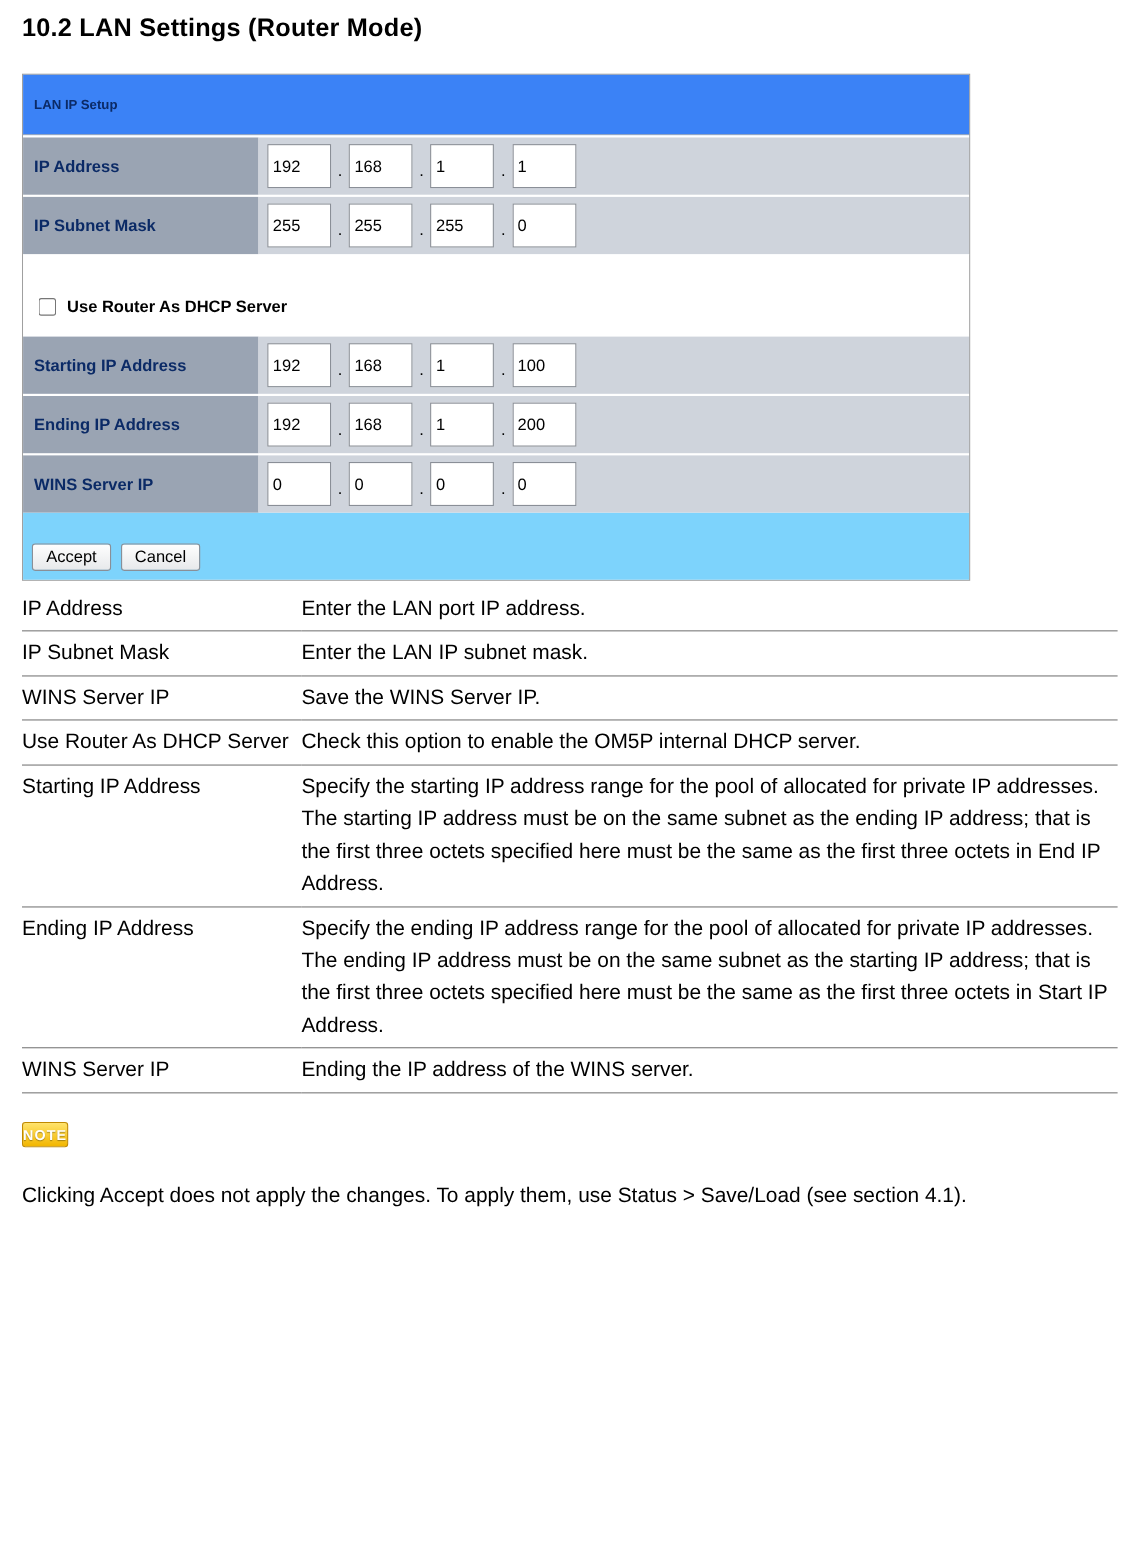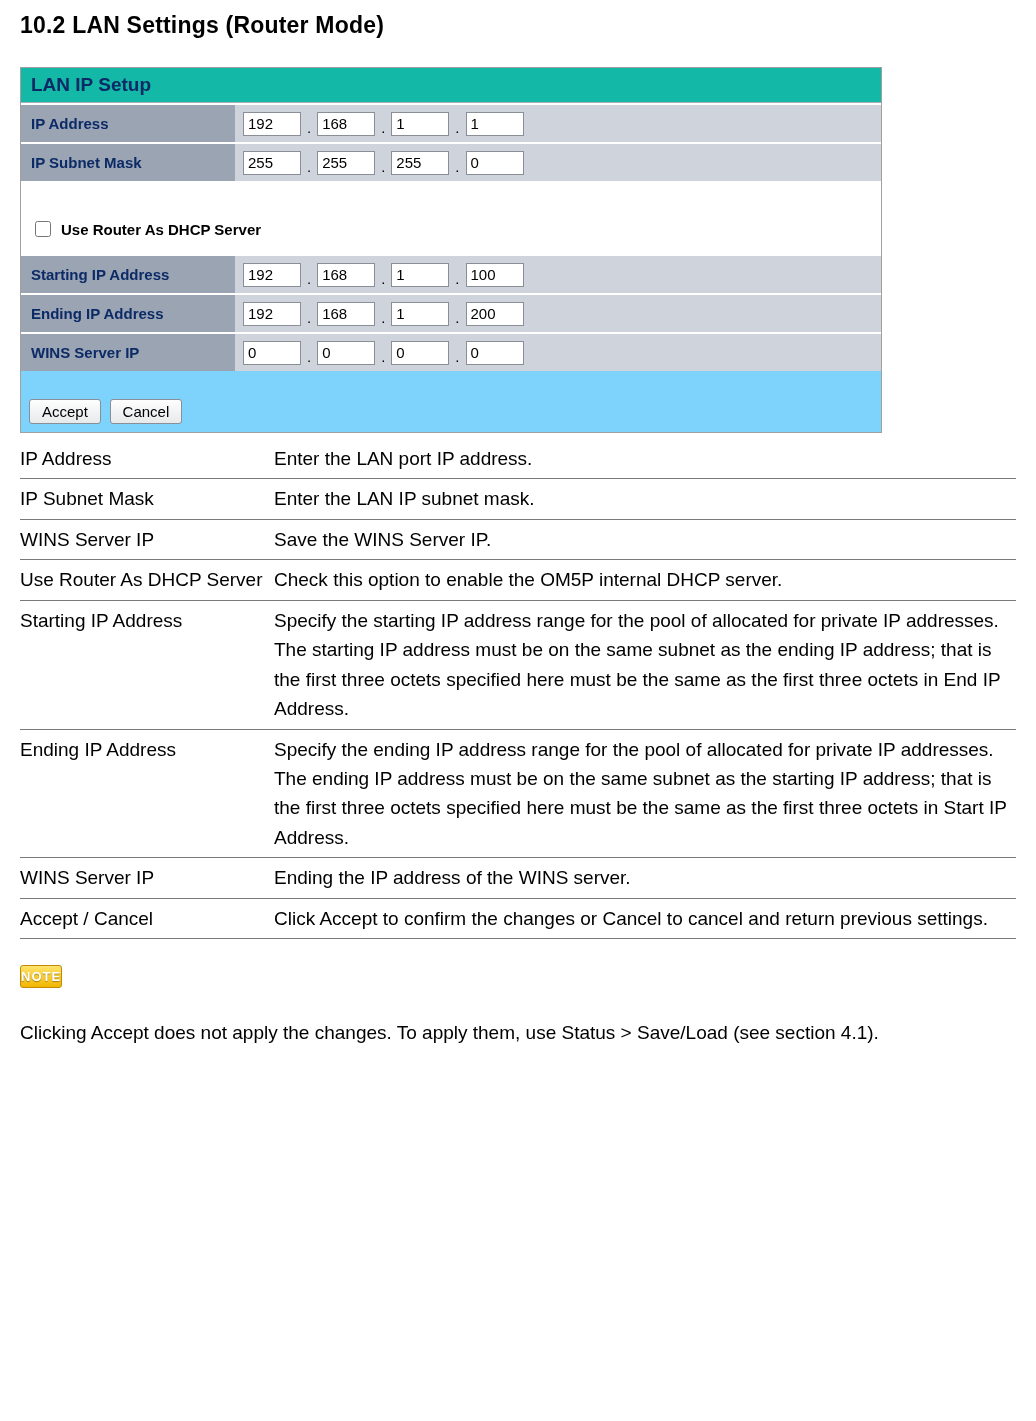--- a/index.html
+++ b/index.html
@@ -16,26 +16,26 @@
     margin: 0 0 28px 0;
     letter-spacing: 0.2px;
   }
   .panel {
     border: 1px solid #a0a0a0;
     background: #fff;
     width: 860px;
     margin-bottom: 6px;
   }
   .section-header {
-    background: #14b8a6;
+    background: #3b82f6;
     border-bottom: 1px solid #a6aeb8;
     color: #0b2a66;
     font-weight: bold;
-    font-size: 19px;
-    padding: 6px 10px;
+    font-size: 12px;
+    padding: 20px 10px;
   }
   .form-row {
     display: flex;
     align-items: center;
     border-top: 1px solid #fff;
   }
   .form-row.band {
     border-top: 2px solid #fff;
   }
   .form-label {
@@ -54,21 +54,21 @@
   .form-fields {
     flex: 1;
     background: #cfd4dc;
     padding: 6px 8px;
     display: flex;
     align-items: center;
     align-self: stretch;
   }
   .octet {
     width: 58px;
-    height: 24px;
+    height: 40px;
     border: 1px solid #8a8f97;
     background: #fff;
     font-size: 15px;
     padding: 2px 4px;
     box-sizing: border-box;
     margin-right: 4px;
   }
   .dot {
     display: inline-block;
     font-size: 15px;
@@ -254,24 +254,20 @@
       <td>Specify the starting IP address range for the pool of allocated for private IP addresses. The starting IP address must be on the same subnet as the ending IP address; that is the first three octets specified here must be the same as the first three octets in End IP Address.</td>
     </tr>
     <tr>
       <td class="term">Ending IP Address</td>
       <td>Specify the ending IP address range for the pool of allocated for private IP addresses. The ending IP address must be on the same subnet as the starting IP address; that is the first three octets specified here must be the same as the first three octets in Start IP Address.</td>
     </tr>
     <tr>
       <td class="term">WINS Server IP</td>
       <td>Ending the IP address of the WINS server.</td>
     </tr>
-    <tr>
-      <td class="term">Accept / Cancel</td>
-      <td>Click Accept to confirm the changes or Cancel to cancel and return previous settings.</td>
-    </tr>
   </tbody>
 </table>
 
 <div class="note-badge">NOTE</div>
 <div class="note-text">Clicking Accept does not apply the changes. To apply them, use Status &gt; Save/Load (see section 4.1).</div>
 
 
 
 
 </body></html>

